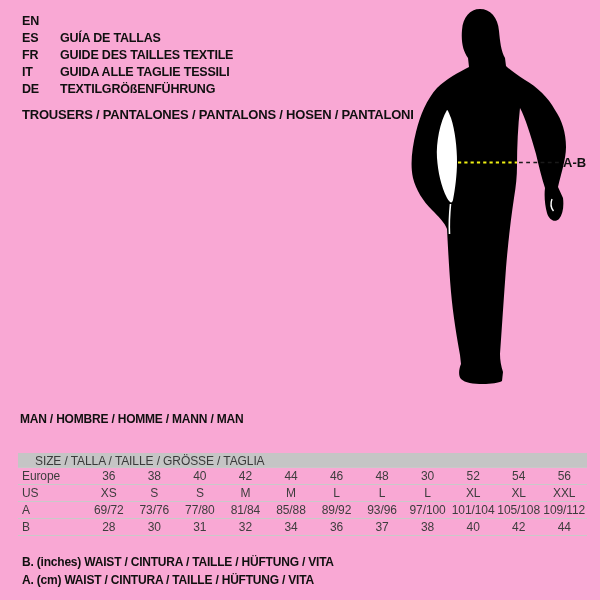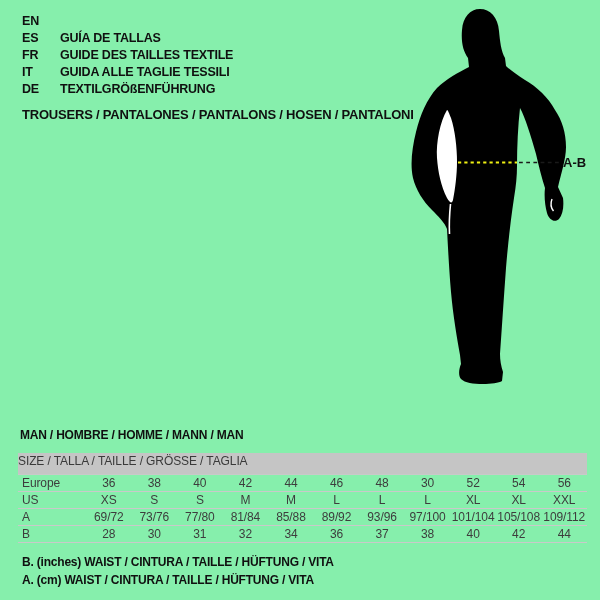--- a/index.html
+++ b/index.html
@@ -1,36 +1,36 @@
 <!DOCTYPE html>
 <html><head>
 <meta charset="utf-8">
 <style>
   html,body { margin:0; padding:0; background:#fff; }
   .canvas {
-    position:relative; width:600px; height:600px; background:#86efac;
+    position:relative; width:600px; height:600px; background:#f9a8d4;
     font-family:"Liberation Sans", sans-serif; color:#101010; overflow:hidden;
   }
   
   .lang-list { position:absolute; left:22px; top:13px; }
   .lang-row { display:flex; height:17px; line-height:17px;
               font-size:12.5px; font-weight:bold; letter-spacing:-0.2px; }
   .lang-code { width:38px; }
   
   .category { position:absolute; left:22px; top:107px; font-size:13px;
               font-weight:bold; letter-spacing:-0.2px; white-space:nowrap; }
-  .gender   { position:absolute; left:20px; top:428px; font-size:12px;
+  .gender   { position:absolute; left:20px; top:412px; font-size:12px;
               font-weight:bold; letter-spacing:-0.2px; }
   
   .figure-wrap { position:absolute; left:405px; top:0; width:195px; height:400px; }
   .ab-text { font-family:"Liberation Sans", sans-serif; font-size:13px; font-weight:600; fill:#111; }
   
   .size-table { position:absolute; left:18px; top:453px; width:569px;
                 font-size:12px; color:#3d3d3d; letter-spacing:-0.1px; }
-  .t-header { background:#c5c5c5; height:21px; line-height:17px; padding-left:0; color:#3a3a3a; }
+  .t-header { background:#c5c5c5; height:14px; line-height:17px; padding-left:17px; color:#3a3a3a; }
   .t-rows { border-bottom:1px solid #c9c9c9; }
   .t-row { display:flex; height:17px; box-sizing:border-box; line-height:16px;
            border-top:1px solid #c9c9c9; align-items:center; }
   .t-label { width:64px; padding-left:4px; }
   .t-cell { flex:1; text-align:center; }
   
   .notes { position:absolute; left:22px; top:554px; font-size:12px; font-weight:bold;
            line-height:17.5px; letter-spacing:-0.2px; }
 </style>
 </head>

